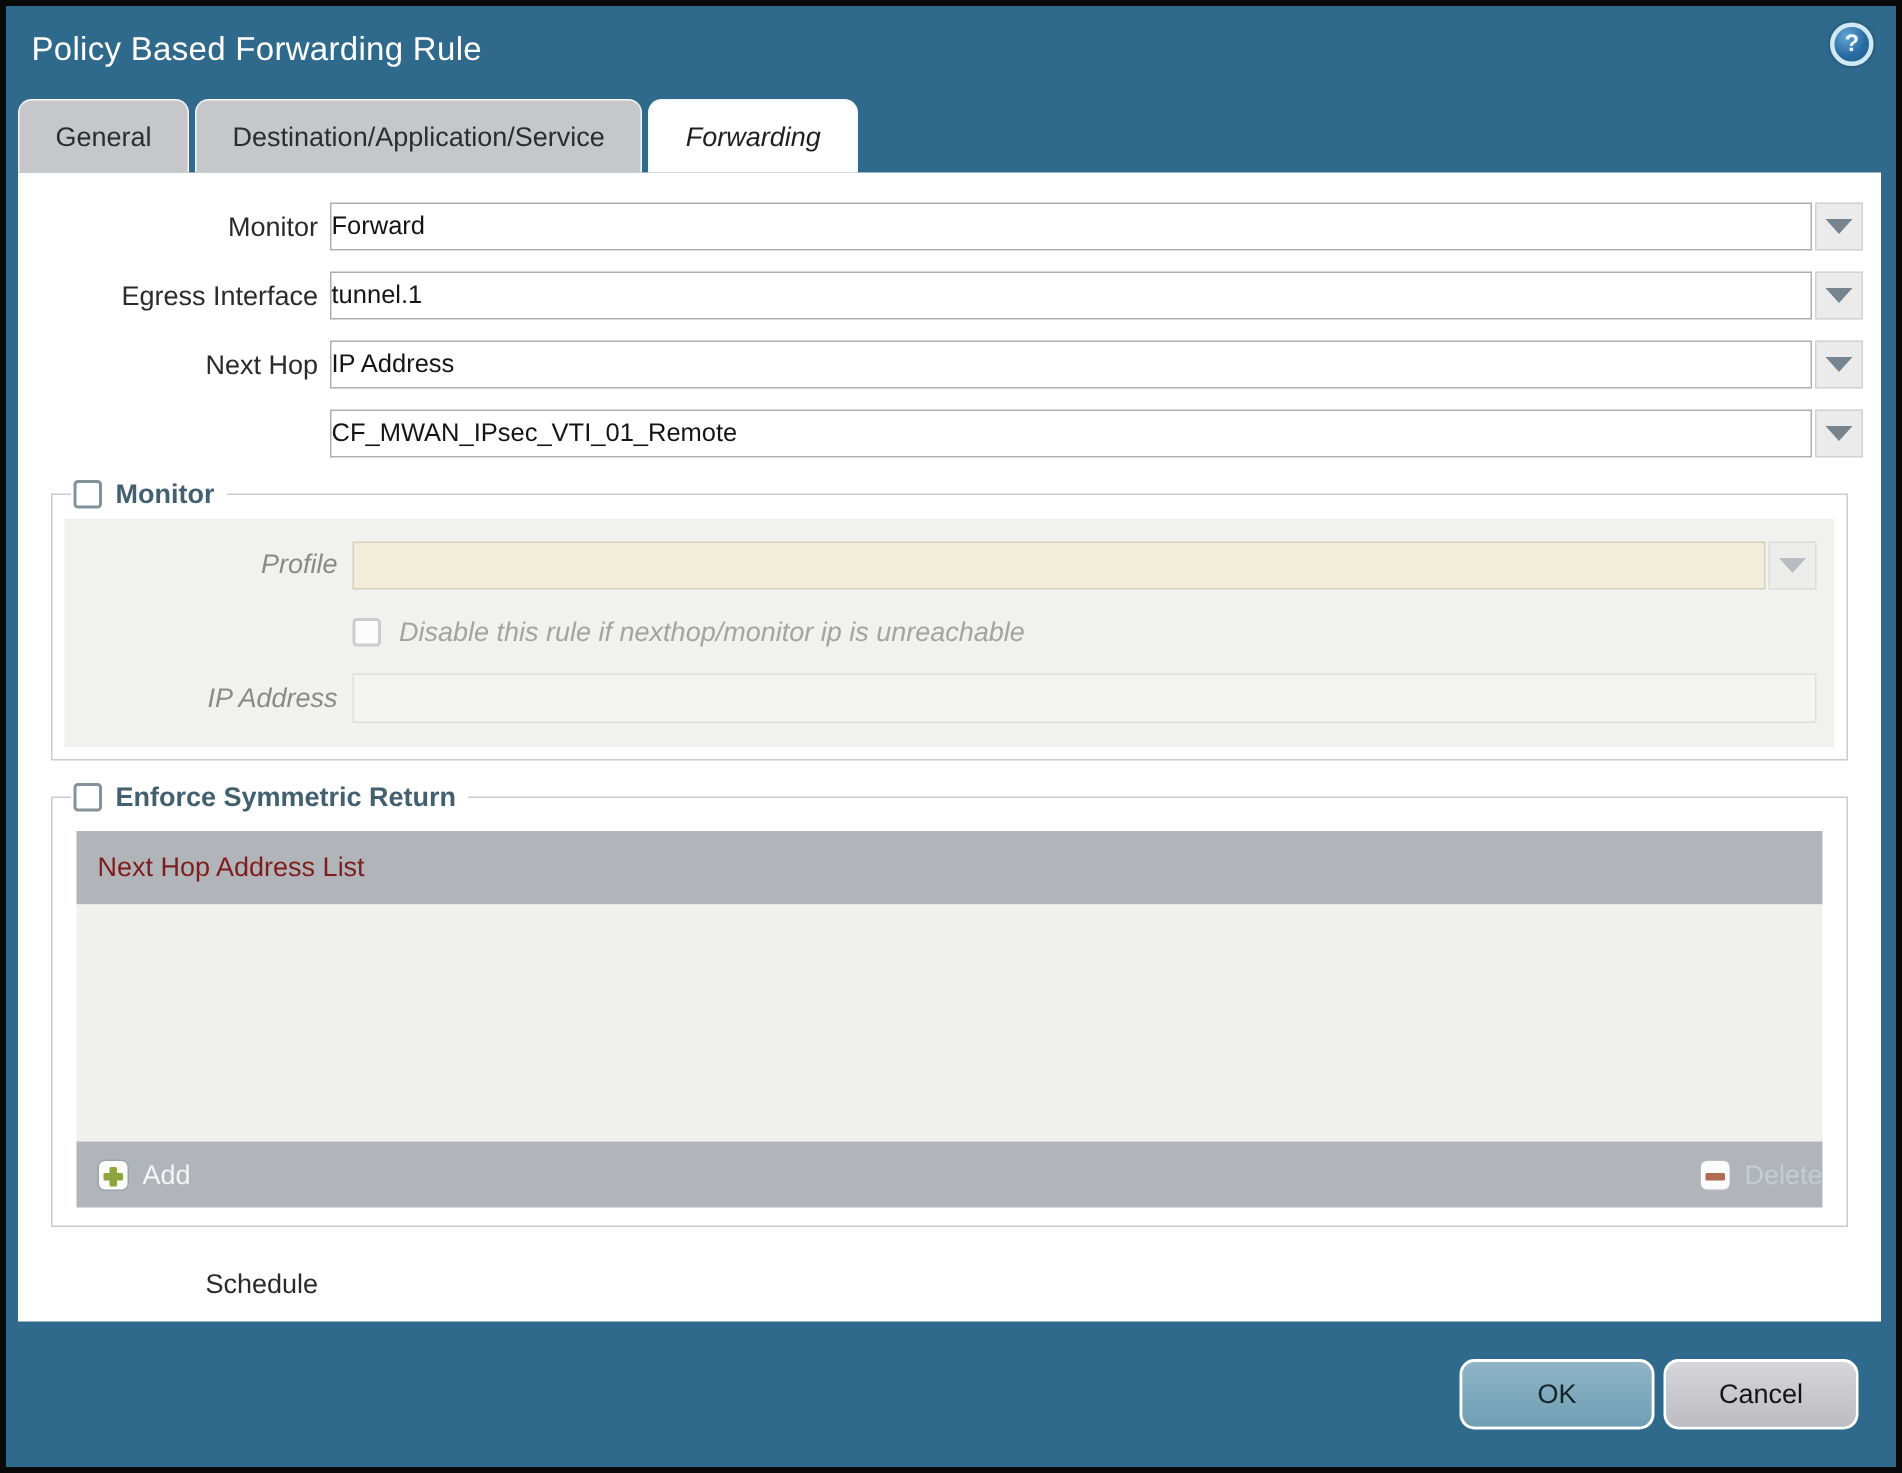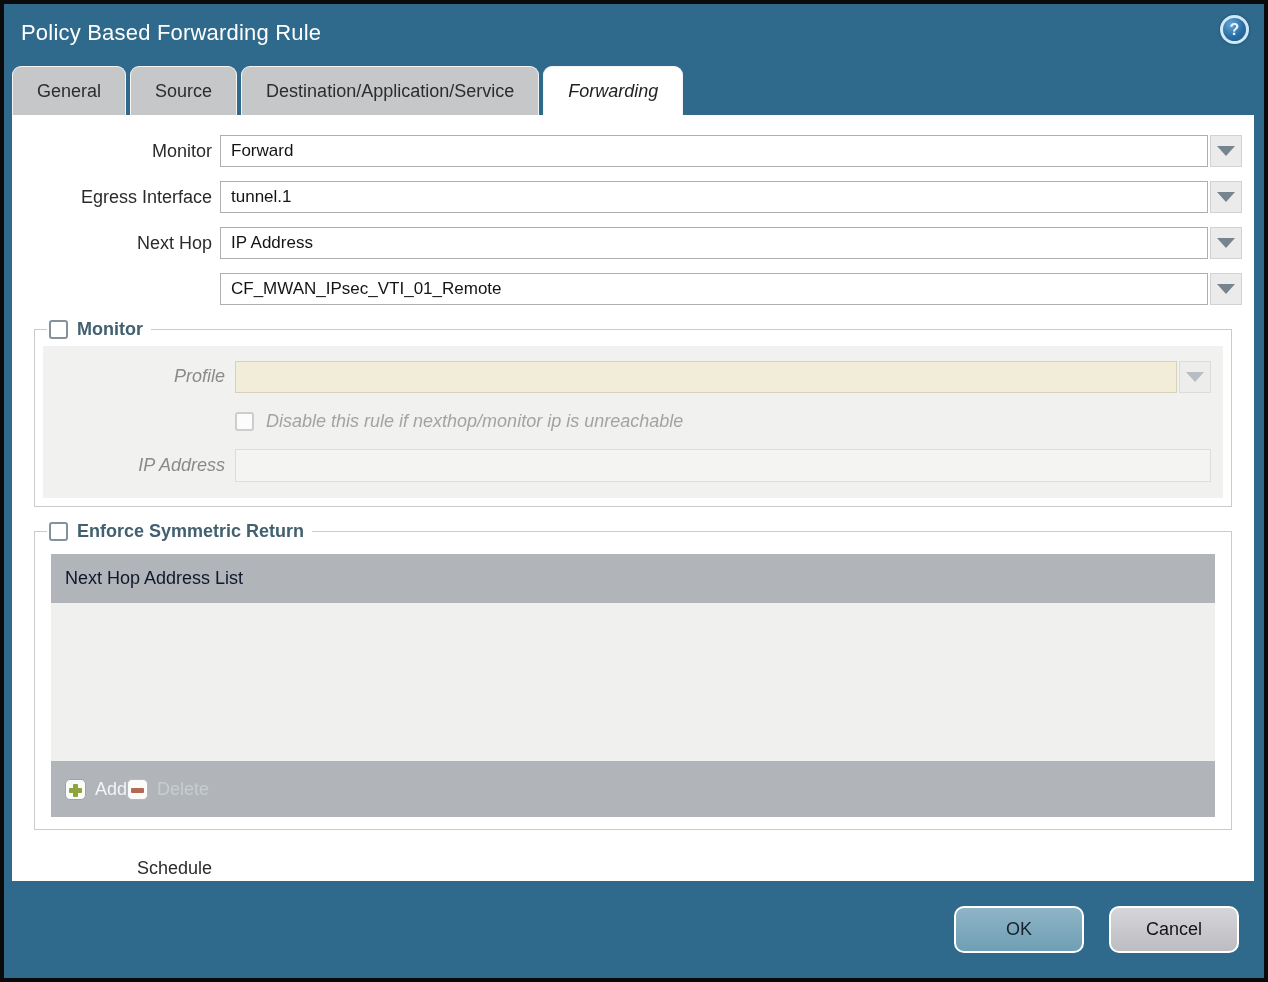--- a/index.html
+++ b/index.html
@@ -23,21 +23,21 @@
     font-size:18px; color:#2d2d2d; cursor:pointer; }
   .tab.active { background:#ffffff; color:#1f1f1f;font-style:italic; }
 
   
   .panel { background:#ffffff; margin:0 10px 0 8px; flex:1 1 auto; padding:20px 12px 0 0; overflow:hidden; }
 
   .frow { display:flex; align-items:center; height:32px; margin-bottom:14px; }
   .frow .lbl { width:200px; flex:0 0 auto; text-align:right; font-size:18px; color:#2b2b2b; margin-right:8px; }
   .field { flex:1 1 auto; display:flex; align-items:stretch; height:32px; }
   .fbox { flex:1 1 auto; background:#ffffff; border:1px solid #aeaeae; display:flex; align-items:center;
-    padding-left:10px; font-size:17px; color:#141414; }
+    font-size:17px; color:#141414; }
   .dd-btn { width:32px; flex:0 0 auto; margin-left:2px; background:#ebebeb; border:1px solid #d2d2d2;
     display:flex; align-items:center; justify-content:center; cursor:pointer; }
   .tri { width:0; height:0; border-left:9px solid transparent; border-right:9px solid transparent;
     border-top:10px solid #76848f; }
   .tri.dim { border-top-color:#b7bdc2; }
 
   
   fieldset.group { border:1px solid #cbcbcb; margin:0 10px 0 22px; padding:6px 8px 8px; }
   legend.group-legend { display:flex; align-items:center; gap:9px; margin-left:4px; padding:0 8px 0 2px;
     font-size:18px; font-weight:bold; color:#42606f; }
@@ -48,59 +48,58 @@
   .mrow { display:flex; align-items:center; height:33px; }
   .mrow .lbl { width:182px; flex:0 0 auto; text-align:right; font-size:18px; color:#8a8a8a; margin-right:10px; }
   .profile-box { background:#f2edd9; border:1px solid #d6d1bd; }
   .dd-btn.disabled { background:#ededeb; border-color:#dcdcda; cursor:default; }
   .cbrow { display:flex; align-items:center; gap:12px; margin:14px 0 14px 192px; height:28px; }
   .cbrow .dis-label { font-size:18px; color:#a3a3a3; }
   .dis-input { flex:1 1 auto; background:#f4f4f2; border:1px solid #dddddb; height:33px; }
 
   
   .sr-table { margin:6px 8px 4px; }
-  .thead { height:49px; background:#b1b5b9; color:#0f172a; font-size:18px; display:flex; align-items:center;
+  .thead { height:49px; background:#b1b5b9; color:#7f1d1d; font-size:18px; display:flex; align-items:center;
     padding-left:14px; }
   .tbody { height:158px; background:#f0f0ee; }
-  .ttool { height:56px; background:#b1b5b9; display:flex; align-items:center; padding-left:14px; }
+  .ttool { height:44px; background:#b1b5b9; display:flex; align-items:center; padding-left:14px;justify-content:space-between; }
   .tool-btn { display:flex; align-items:center; gap:9px; font-size:18px; cursor:pointer; }
   .tool-btn.del { cursor:default; }
   .tool-btn.add .tool-label { color:#f3f5f6; }
   .tool-btn.del .tool-label { color:#c7ccd0; }
   .tool-icon { width:21px; height:21px; background:#fbfbfa; border:1px solid #9aa4ab; border-radius:5px;
     position:relative; flex:0 0 auto; }
   .tool-icon.plus::before { content:""; position:absolute; left:3px; top:8px; width:13px; height:5px; background:#8ea43e; border-radius:1px; }
   .tool-icon.plus::after  { content:""; position:absolute; left:7px; top:4px; width:5px; height:13px; background:#8ea43e; border-radius:1px; }
   .tool-icon.minus { border-color:#b3bcc2; }
   .tool-icon.minus::before { content:""; position:absolute; left:3px; top:8px; width:13px; height:5px; background:#b06a55; border-radius:1px; }
 
   .schedule-row { margin-top:22px; }
 
   
   .footer { height:97px; flex:0 0 auto; display:flex; align-items:center; justify-content:flex-end;
-    gap:25px; padding-right:25px; }
+    gap:6px; padding-right:25px; }
   .btn { width:130px; height:47px; border-radius:10px; border:2px solid #ffffff; font-size:18px;
     display:flex; align-items:center; justify-content:center; cursor:pointer; }
   .btn-ok { background:linear-gradient(#8fb4c6, #6f9fb4); color:#15242c; }
   .btn-cancel { background:linear-gradient(#d6d6da, #bdbdc1); color:#141414; }
 </style>
 </head>
 <body>
 
 <div class="stage">
   <div class="dialog">
 
     <div class="titlebar">
       <div class="title-text">Policy Based Forwarding Rule</div>
       <div class="help-icon">?</div>
     </div>
 
     <div class="tabs">
       <div class="tab">General</div>
-      <div class="tab">Source</div>
       <div class="tab">Destination/Application/Service</div>
       <div class="tab active">Forwarding</div>
     </div>
 
     <div class="panel">
 
       <div class="frow">
         <div class="lbl">Monitor</div>
         <div class="field">
           <div class="fbox">Forward</div>

